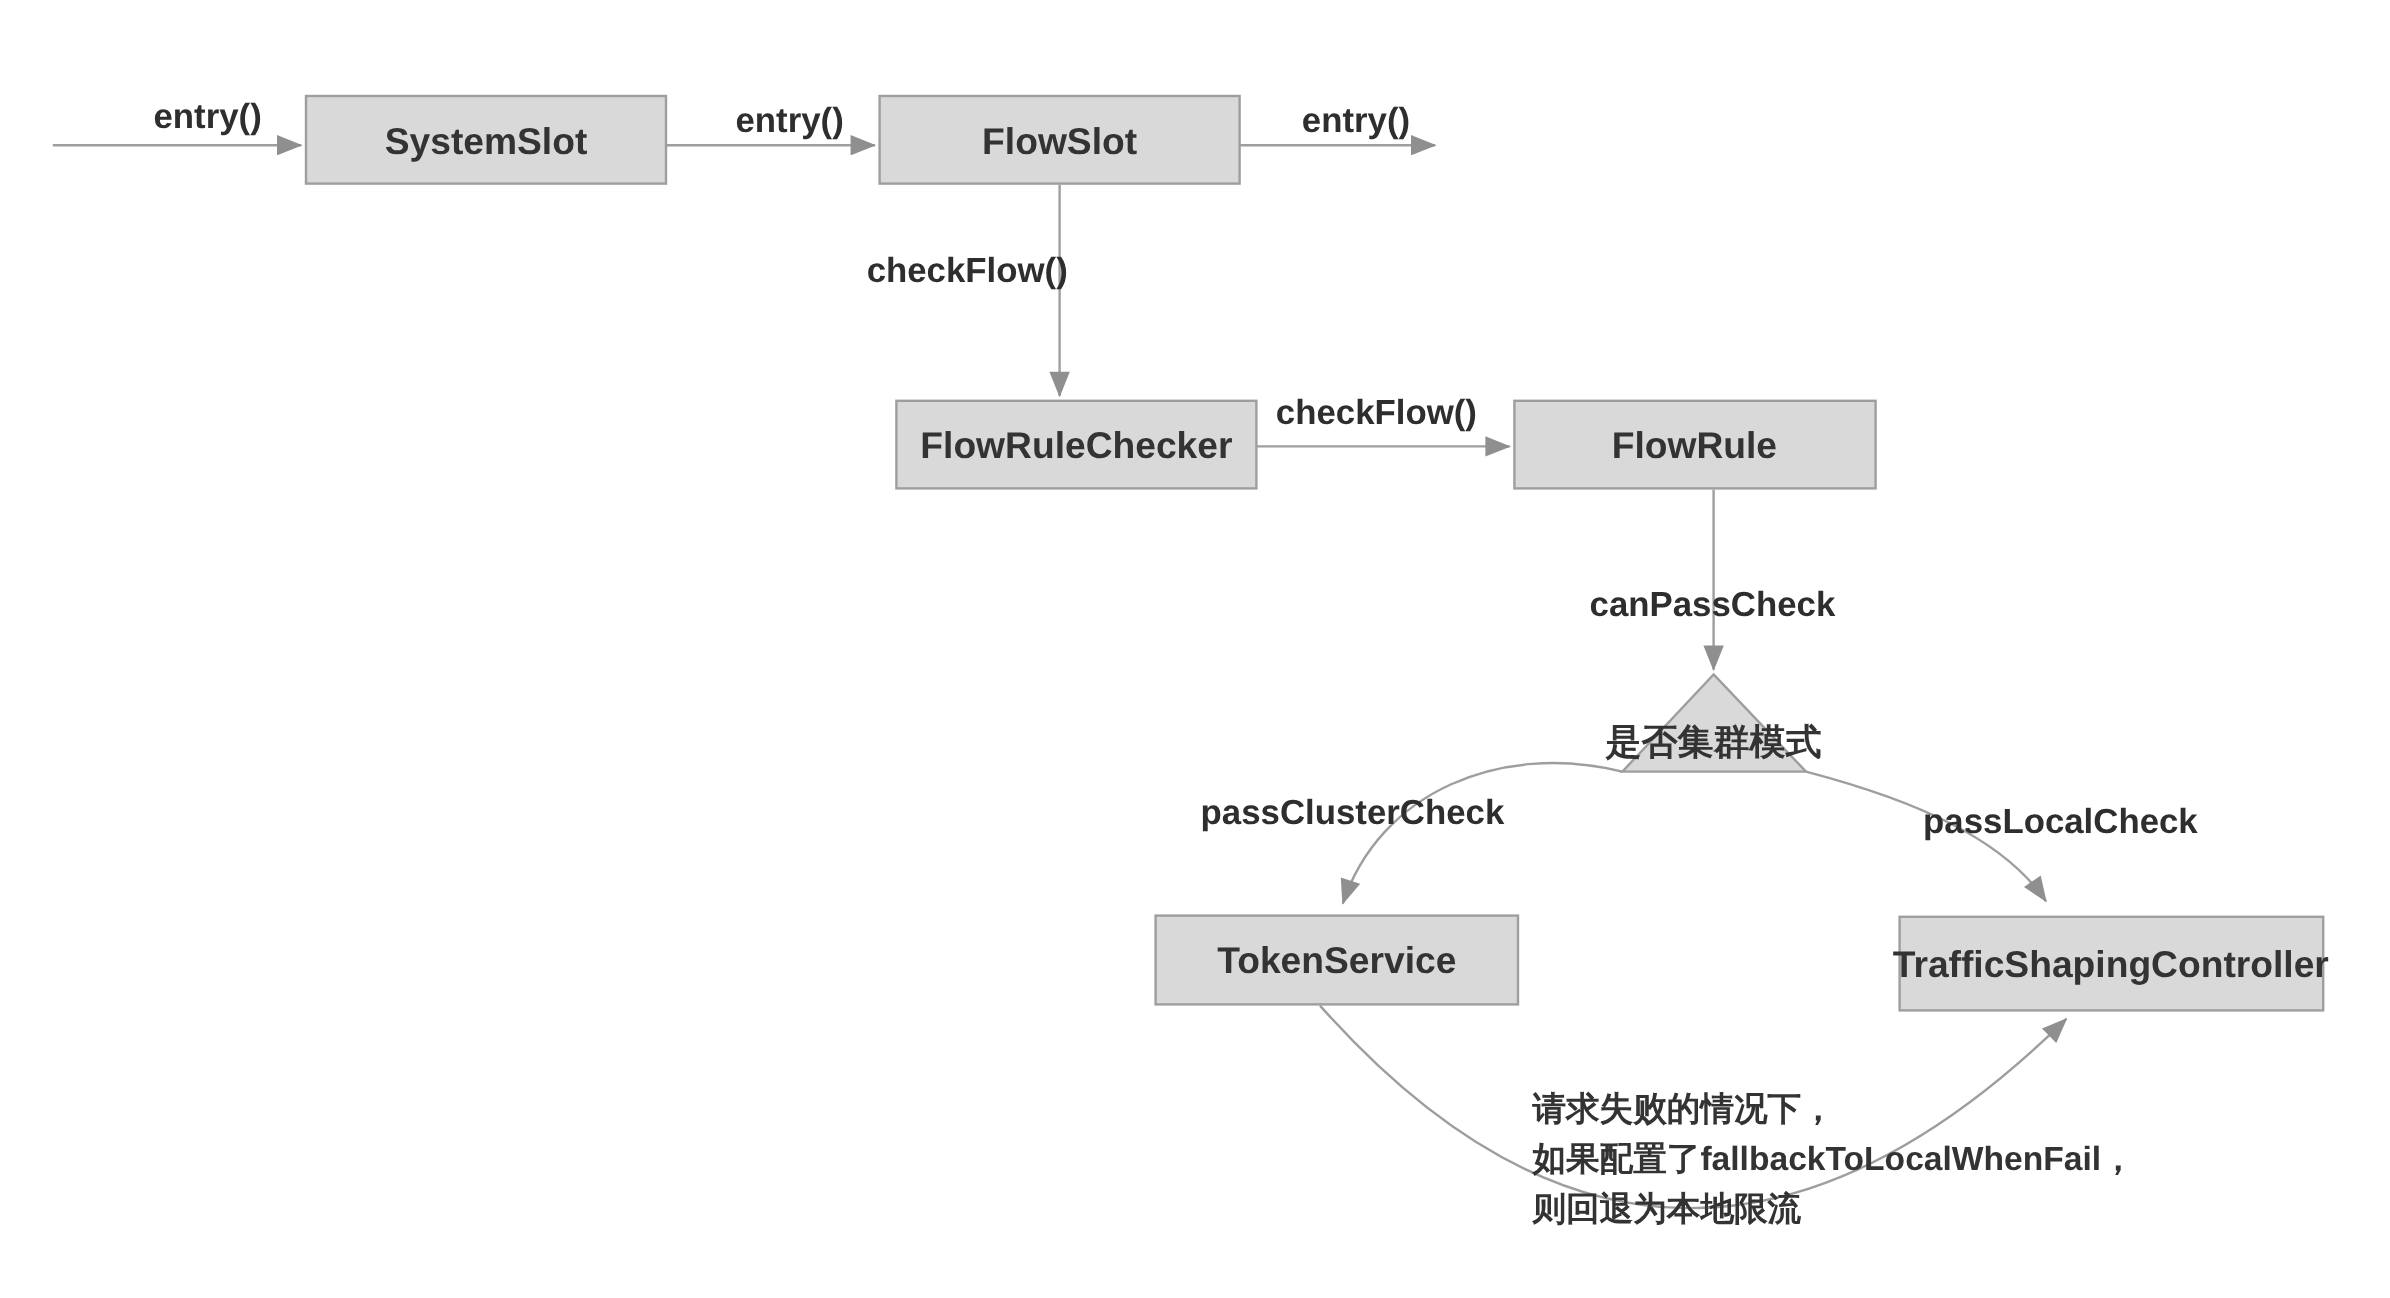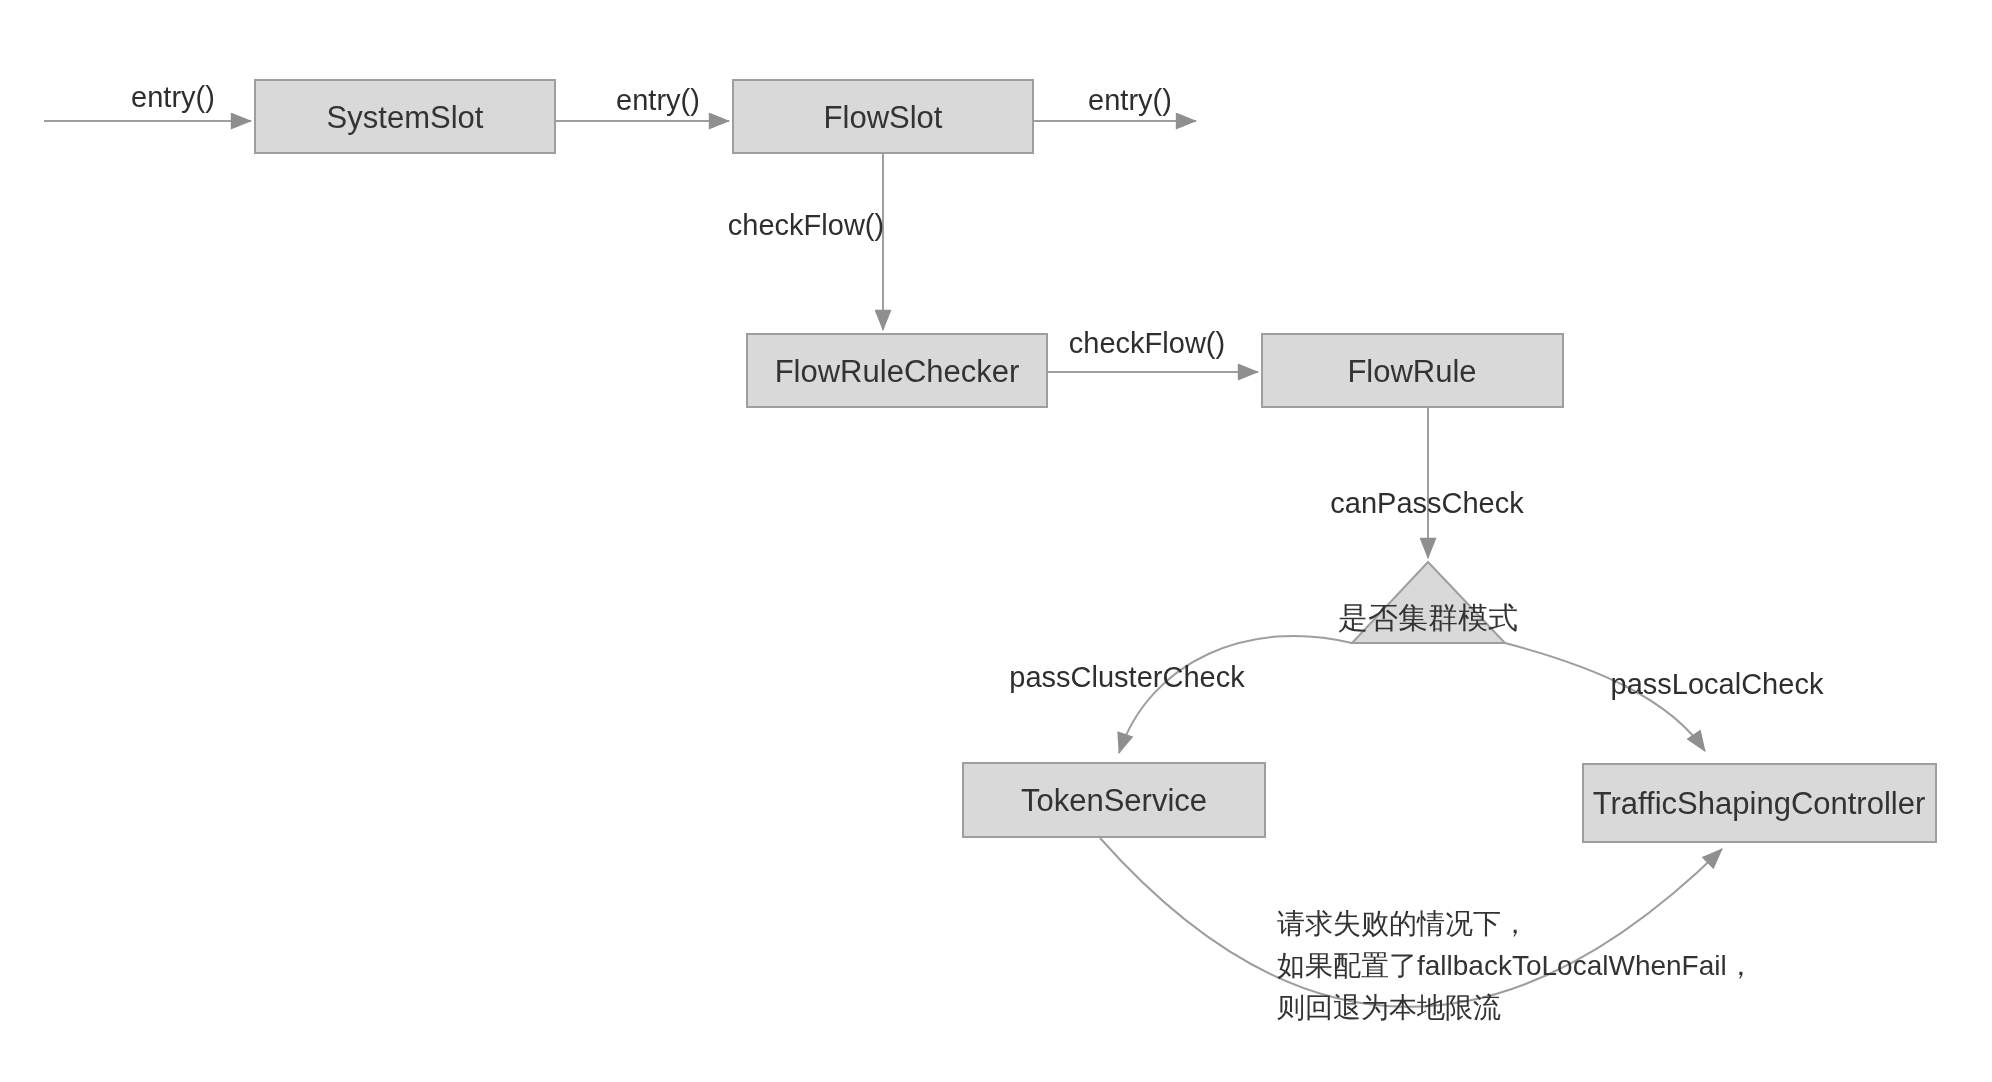--- a/index.html
+++ b/index.html
@@ -8,20 +8,21 @@
     background: #ffffff;
     width: 1992px;
     height: 1082px;
     overflow: hidden;
     font-family: "Liberation Sans", "DejaVu Sans", sans-serif;
   }
   #canvas {
     position: relative;
     width: 1992px;
     height: 1082px;
+    font-weight: bold;
   }
   svg { display: block; }
   .node-label {
     font-size: 31px;
     fill: #333333;
   }
   .edge-label {
     font-size: 29px;
     fill: #2e2e2e;
   }

